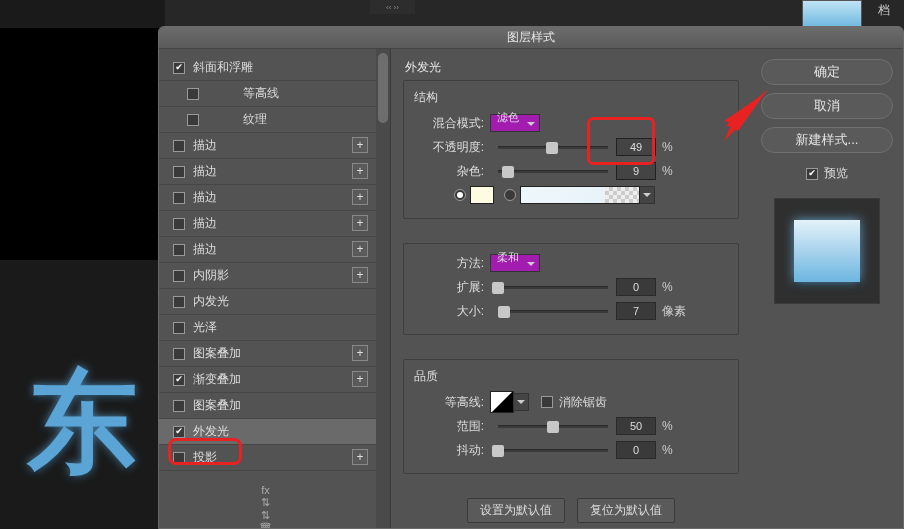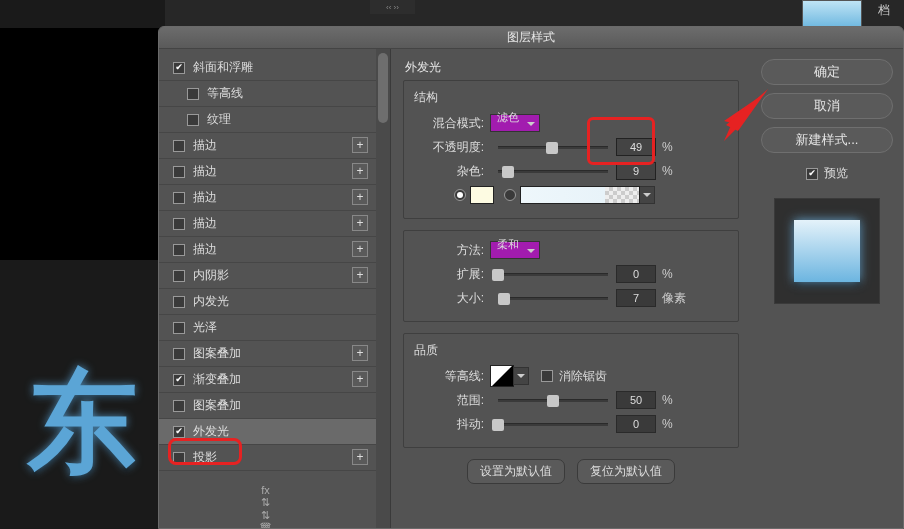--- a/index.html
+++ b/index.html
@@ -18,40 +18,40 @@
 
 .dialog { position: absolute; left: 158px; top: 26px; width: 746px; height: 503px; background: #535353; border: 1px solid #6a6a6a; border-radius: 6px 6px 0 0; overflow: hidden; }
 .title-bar { height: 22px; background: linear-gradient(#6c6c6c,#5a5a5a); display: flex; align-items: center; justify-content: center; color: #e5e5e5; font-size: 12px; border-bottom: 1px solid #444; }
 
 .dialog-body { display: flex; height: calc(100% - 22px); }
 
 
 .effects-panel { width: 232px; background: #535353; border-right: 1px solid #3a3a3a; position: relative; }
 .effects-list { padding: 6px 0 0 0; text-align: center; }
 .effect-row { display: flex; align-items: center; height: 26px; padding-left: 14px; color: #ddd; font-size: 12px; position: relative; border-bottom: 1px solid #464646; }
-.effect-row.sub { padding-left: 28px; }
+.effect-row.sub { padding-left: 28px; gap: 36px; }
 .checkbox { width: 12px; height: 12px; border: 1px solid #999; background: #3a3a3a; margin-right: 8px; display: inline-flex; align-items: center; justify-content: center; }
 .checkbox.checked::after { content: "✔"; color: #fff; font-size: 9px; line-height: 1; }
 .effect-row .plus { position: absolute; right: 22px; top: 4px; width: 16px; height: 16px; border: 1px solid #888; display: flex; align-items: center; justify-content: center; color: #ddd; font-size: 12px; background: #5a5a5a; }
 .effect-row.selected { background: #6a6a6a; }
 .scrollbar { position: absolute; right: 0; top: 0; width: 14px; height: 100%; background: #4a4a4a; }
 .scrollbar-thumb { position: absolute; right: 2px; top: 4px; width: 10px; height: 70px; background: #6e6e6e; border-radius: 5px; }
 
 .highlight1 { position: absolute; left: 168px; top: 438px; width: 74px; height: 27px; border: 3px solid #e62222; border-radius: 8px; pointer-events: none; z-index: 100; }
 .highlight2 { position: absolute; left: 587px; top: 117px; width: 68px; height: 48px; border: 3px solid #e62222; border-radius: 6px; pointer-events: none; z-index: 100; }
 .arrow { position: absolute; left: 710px; top: 85px; z-index: 100; pointer-events: none; }
 
 .effects-toolbar { position: absolute; bottom: 20px; left: 8px; right: 18px; height: 24px; display: flex; align-items: center; color: #aaa; font-size: 11px; flex-direction: column; }
 .effects-toolbar .spacer { flex: 1; }
 .tb-icon { width: 16px; height: 16px; margin-right: 8px; display: inline-flex; align-items: center; justify-content: center; }
 
 
 .settings-panel { flex: 1; padding: 8px 12px; color: #ddd; font-size: 12px; }
 .section-title { margin: 2px 0 4px 2px; color: #e5e5e5; }
-.section { border: 1px solid #3f3f3f; border-radius: 2px; padding: 8px 10px 10px 10px; margin-bottom: 11px; }
+.section { border: 1px solid #3f3f3f; border-radius: 2px; padding: 8px 10px 10px 10px; margin-bottom: 24px; }
 .section .legend { color: #ddd; margin-bottom: 6px; }
 .row { display: flex; align-items: center; height: 22px; margin-bottom: 2px; }
 .row label { width: 70px; text-align: right; margin-right: 6px; color: #ddd; }
 .select { background: #a21caf; border: 1px solid #333; color: #ddd; height: 18px; padding: 0 16px 12px 6px; position: relative; min-width: 50px; font-size: 11px; display: inline-flex; align-items: center; }
 .select::after { content: ""; position: absolute; right: 4px; top: 7px; border-left: 4px solid transparent; border-right: 4px solid transparent; border-top: 4px solid #ccc; }
 .slider-track { flex: 1; height: 3px; background: #3a3a3a; border-top: 1px solid #2a2a2a; margin: 0 8px; position: relative; max-width: 110px; }
 .slider-thumb { position: absolute; top: -5px; width: 12px; height: 12px; background: #c8c8c8; border-radius: 2px; transform: translateX(-50%); }
 .num-input { width: 40px; height: 18px; background: #3a3a3a; border: 1px solid #2a2a2a; color: #ddd; font-size: 11px; text-align: center; }
 .num-input.hl { background: #444; border: 1px solid #222; }
 .unit { margin-left: 6px; color: #ccc; }
@@ -60,21 +60,21 @@
 .color-swatch { width: 24px; height: 18px; border: 1px solid #222; margin-right: 10px; }
 .gradient-swatch { width: 120px; height: 18px; border: 1px solid #222; background: linear-gradient(90deg, #eef7fb, #e8f3f9 70%, #e8f3f9); position: relative; }
 .gradient-swatch::after { content: ""; position: absolute; right: 0; top: 0; width: 34px; height: 100%; background: repeating-conic-gradient(#ccc 0 25%, #eee 0 50%) 0 0/8px 8px; }
 .gradient-swatch-wrap { display: inline-flex; align-items: center; }
 .chev { width: 16px; height: 18px; background: #444; border: 1px solid #333; margin-left: -1px; display: inline-flex; align-items: center; justify-content: center; }
 .chev::after { content: ""; border-left: 4px solid transparent; border-right: 4px solid transparent; border-top: 4px solid #ccc; }
 .contour { width: 24px; height: 22px; background: linear-gradient(135deg,#fff 49%,#000 51%); border: 1px solid #222; }
 .small-check { width: 12px; height: 12px; border: 1px solid #999; margin-right: 6px; display: inline-block; background: #3a3a3a; }
 
 .btn-row { display: flex; gap: 12px; margin-top: 8px; justify-content: center; }
-.flat-btn { background: #5a5a5a; border: 1px solid #3a3a3a; color: #ddd; font-size: 12px; padding: 3px 12px; border-radius: 7px; }
+.flat-btn { background: #5a5a5a; border: 1px solid #3a3a3a; color: #ddd; font-size: 12px; padding: 3px 12px; border-radius: 2px; }
 
 
 .right-panel { width: 152px; padding: 10px 10px; display: flex; flex-direction: column; align-items: center; gap: 8px; }
 .pill-btn { width: 132px; height: 26px; background: #5a5a5a; border: 1px solid #6f6f6f; border-radius: 13px; color: #e5e5e5; font-size: 13px; display: flex; align-items: center; justify-content: center; }
 .preview-check { display: flex; align-items: center; color: #ddd; font-size: 12px; margin-top: 4px; }
 .preview-check .checkbox { margin-right: 6px; }
 .preview-box { width: 106px; height: 106px; background: #2f2f2f; display: flex; align-items: center; justify-content: center; margin-top: 8px; border: 1px solid #3a3a3a; }
 .preview-inner { width: 66px; height: 62px; background: linear-gradient(#e4f2fa,#6cb5e0); box-shadow: 0 0 10px rgba(111,176,220,0.9), 0 4px 6px rgba(0,0,0,0.6); }
 </style>
 </head>

